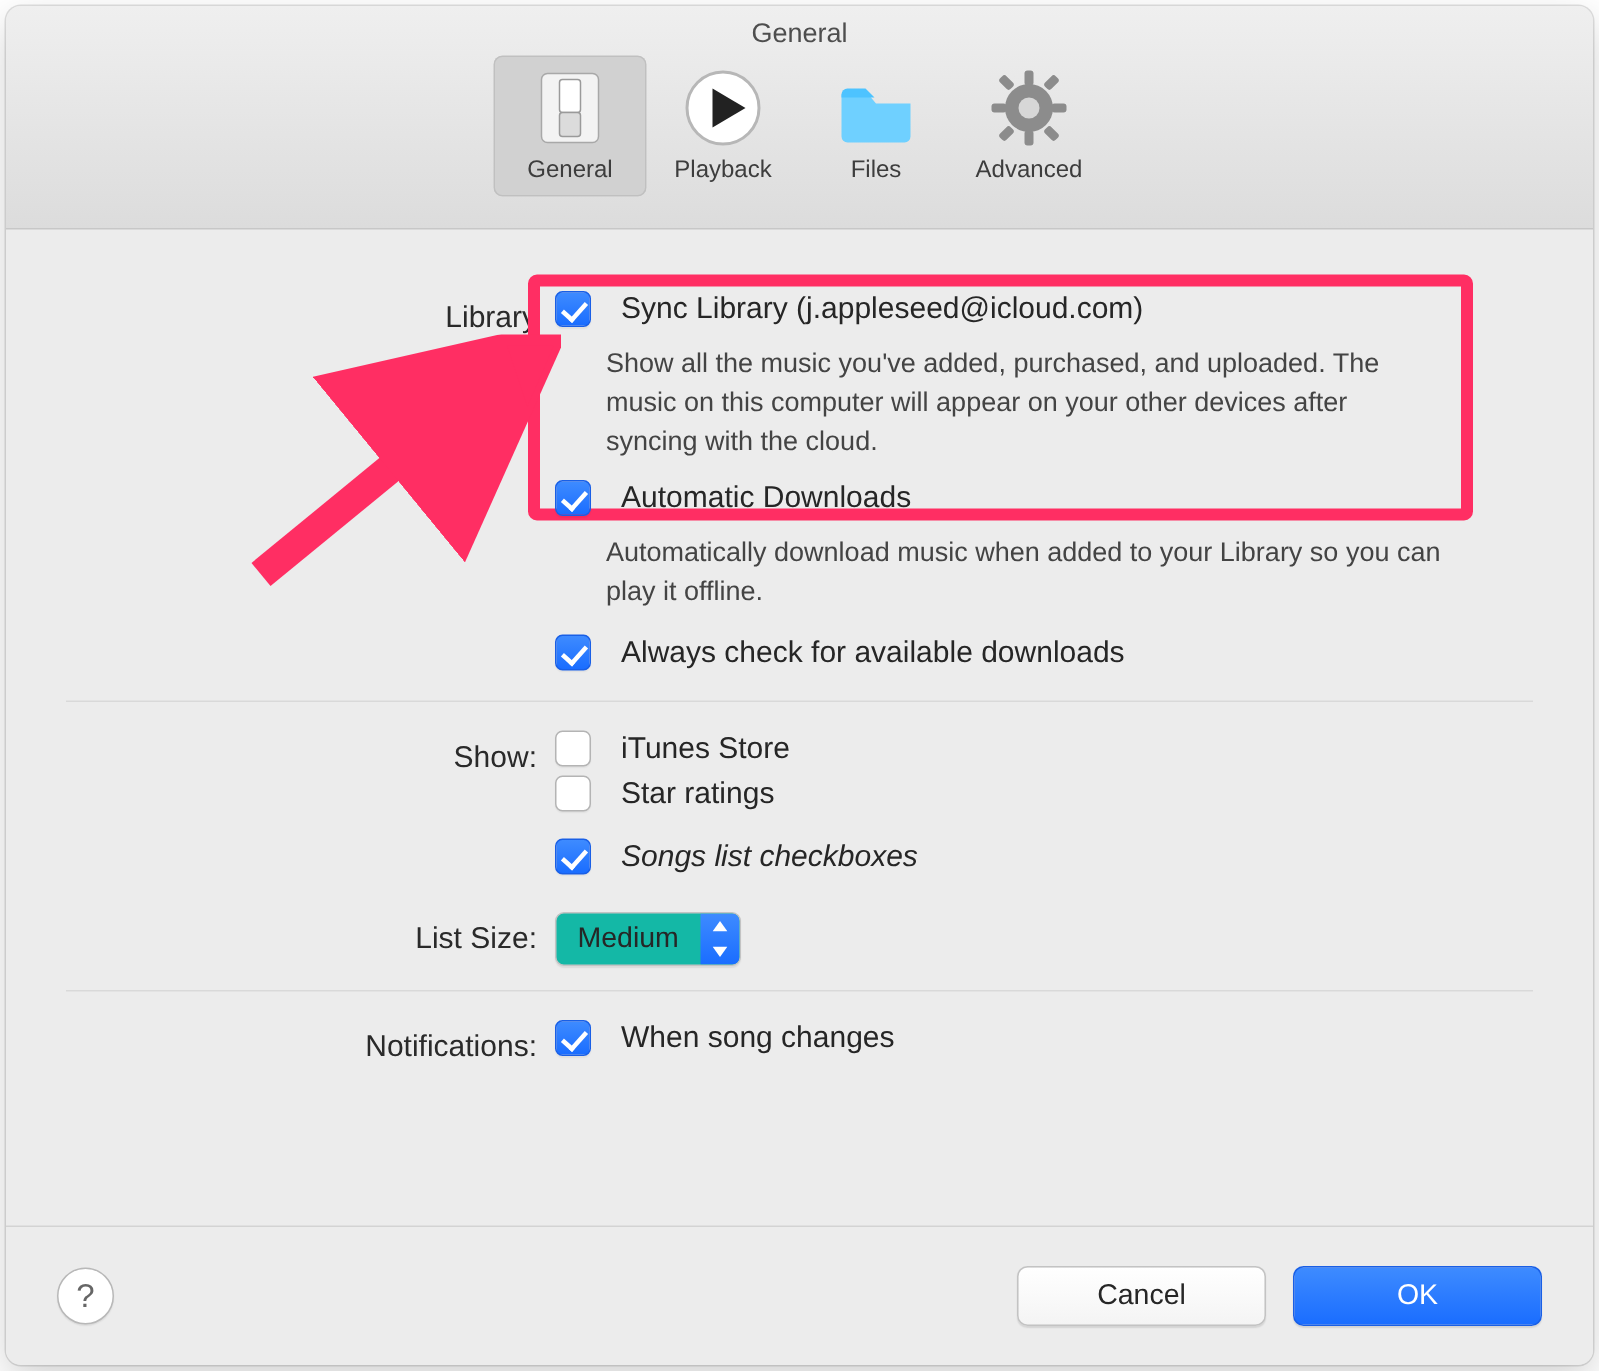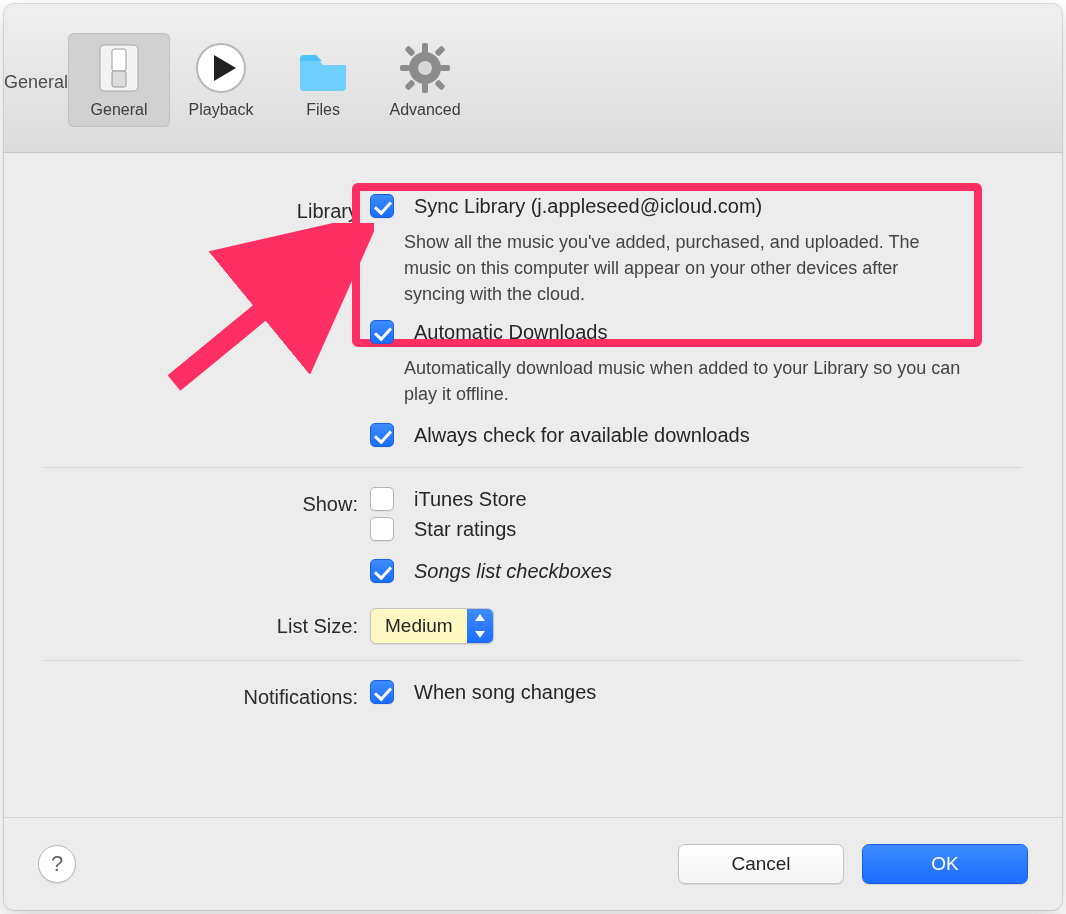--- a/index.html
+++ b/index.html
@@ -30,21 +30,21 @@
     box-shadow: 0 0 0 1px rgba(0,0,0,0.12), 0 10px 28px rgba(0,0,0,0.18);
     overflow: hidden;
     display:flex; flex-direction:column;
     position: relative;
   }
   
   .toolbar {
     height:148px;
     background: linear-gradient(var(--toolbar-top), var(--toolbar-bottom));
     border-bottom:1px solid #c7c7c7;
-    display:flex; 
+    display:flex; flex-direction:column;
     align-items:center;
   }
   .title {
     font-size:18px; color:#4e4e4e; padding-top:8px;
   }
   .tabs {
     display:flex; gap:0; margin-top:4px;
   }
   .tab {
     width:102px;
@@ -128,21 +128,21 @@
   }
 
   
   .select {
     display:inline-flex;
     align-items:stretch;
     border:1px solid #c3c3c3;
     border-radius:6px;
     overflow:hidden;
     height:34px;
-    background:#fef9c3;
+    background:#14b8a6;
     box-shadow:0 1px 1px rgba(0,0,0,0.08);
   }
   .select .value {
     padding:0 14px;
     display:flex; align-items:center;
     font-size:19px;
   }
   .select .stepper {
     width:26px;
     background: linear-gradient(var(--blue-grad-top), var(--blue-grad-bottom));

